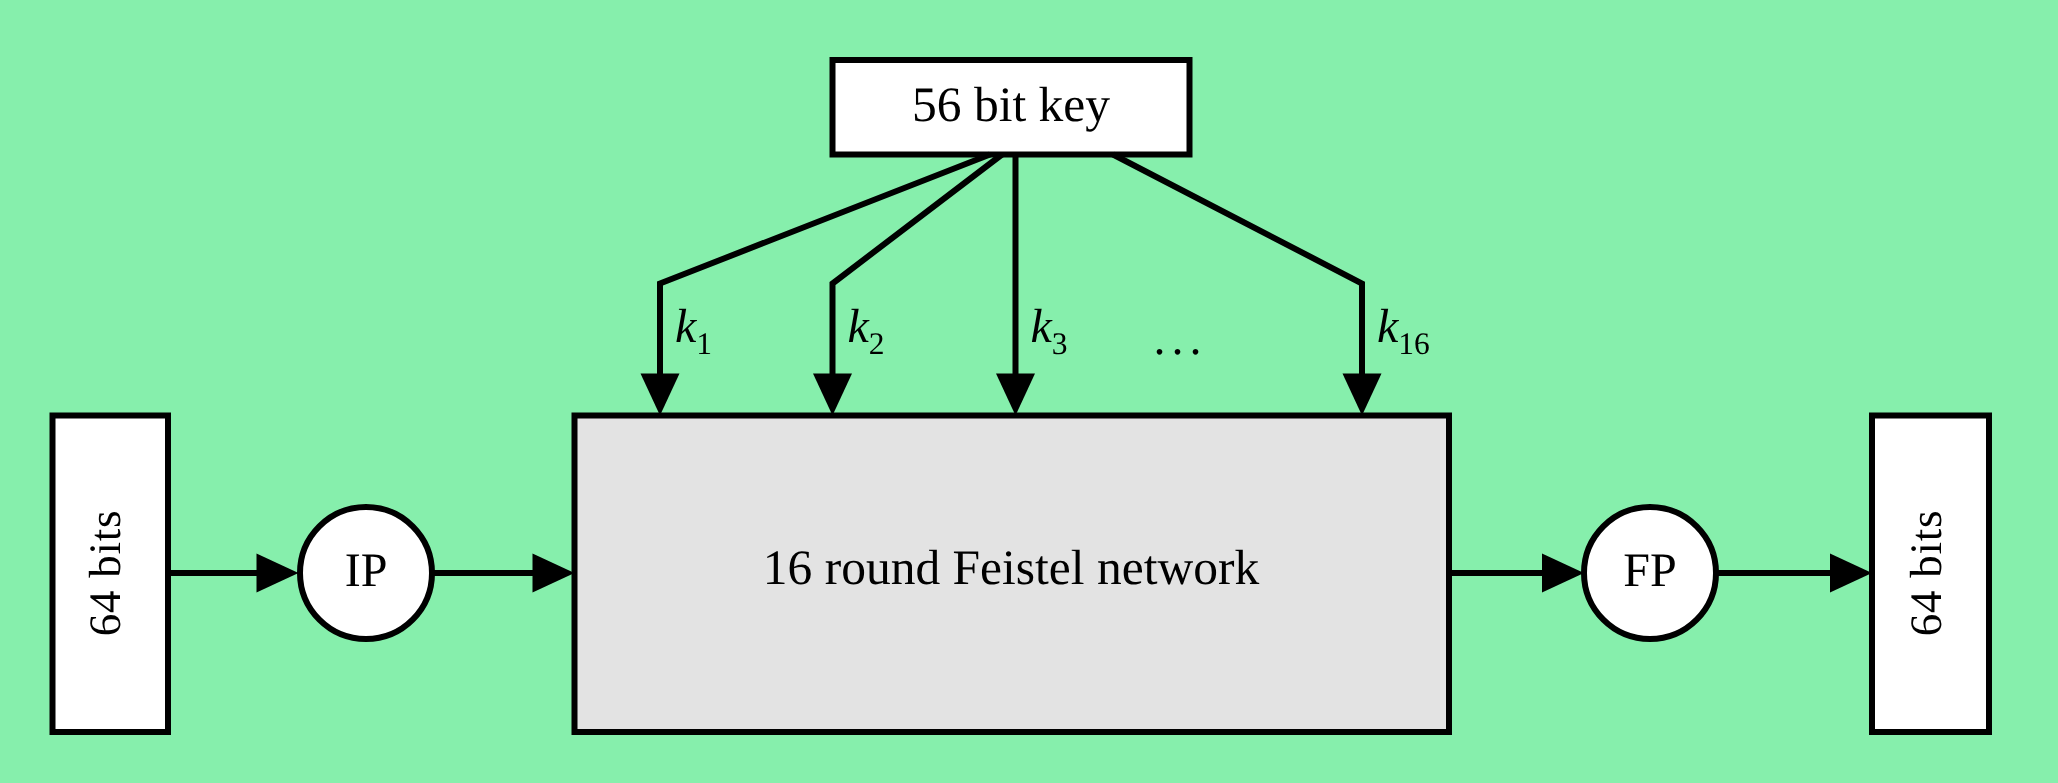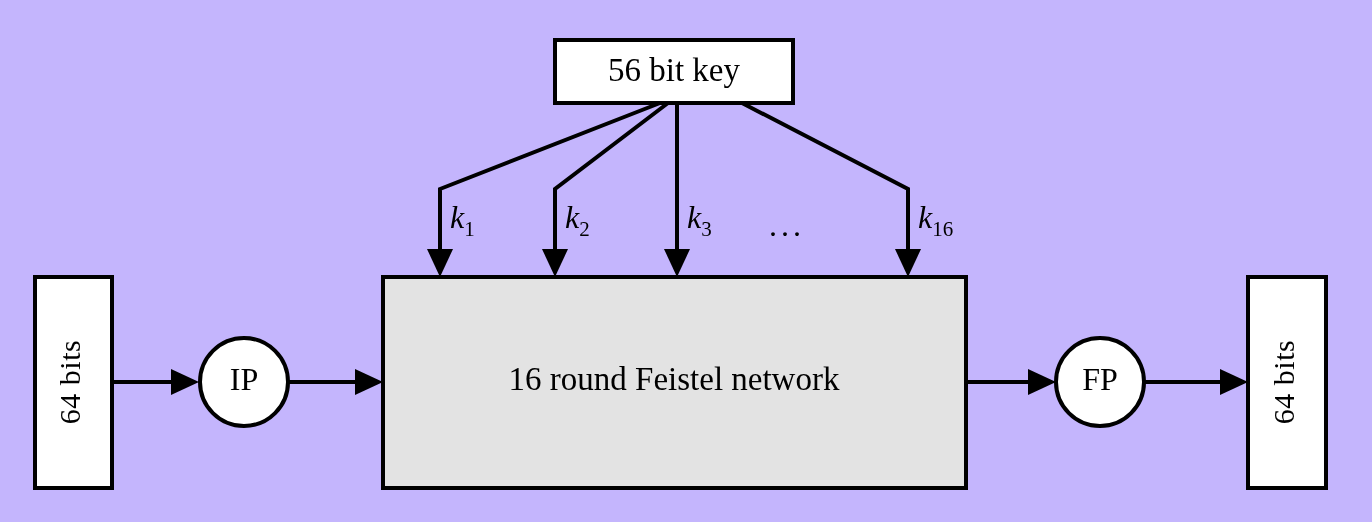--- a/index.html
+++ b/index.html
@@ -10,21 +10,21 @@
   body {
     width: 1372px;
     height: 522px;
     overflow: hidden;
     font-family: "Liberation Serif", "DejaVu Serif", serif;
   }
   #diagram-root {
     position: relative;
     width: 1372px;
     height: 522px;
-    background: #c4b5fd;
+    background: #86efac;
   }
   svg#des-diagram {
     display: block;
     width: 1372px;
     height: 522px;
   }
   .node-box {
     fill: #ffffff;
     stroke: #000000;
     stroke-width: 4;

